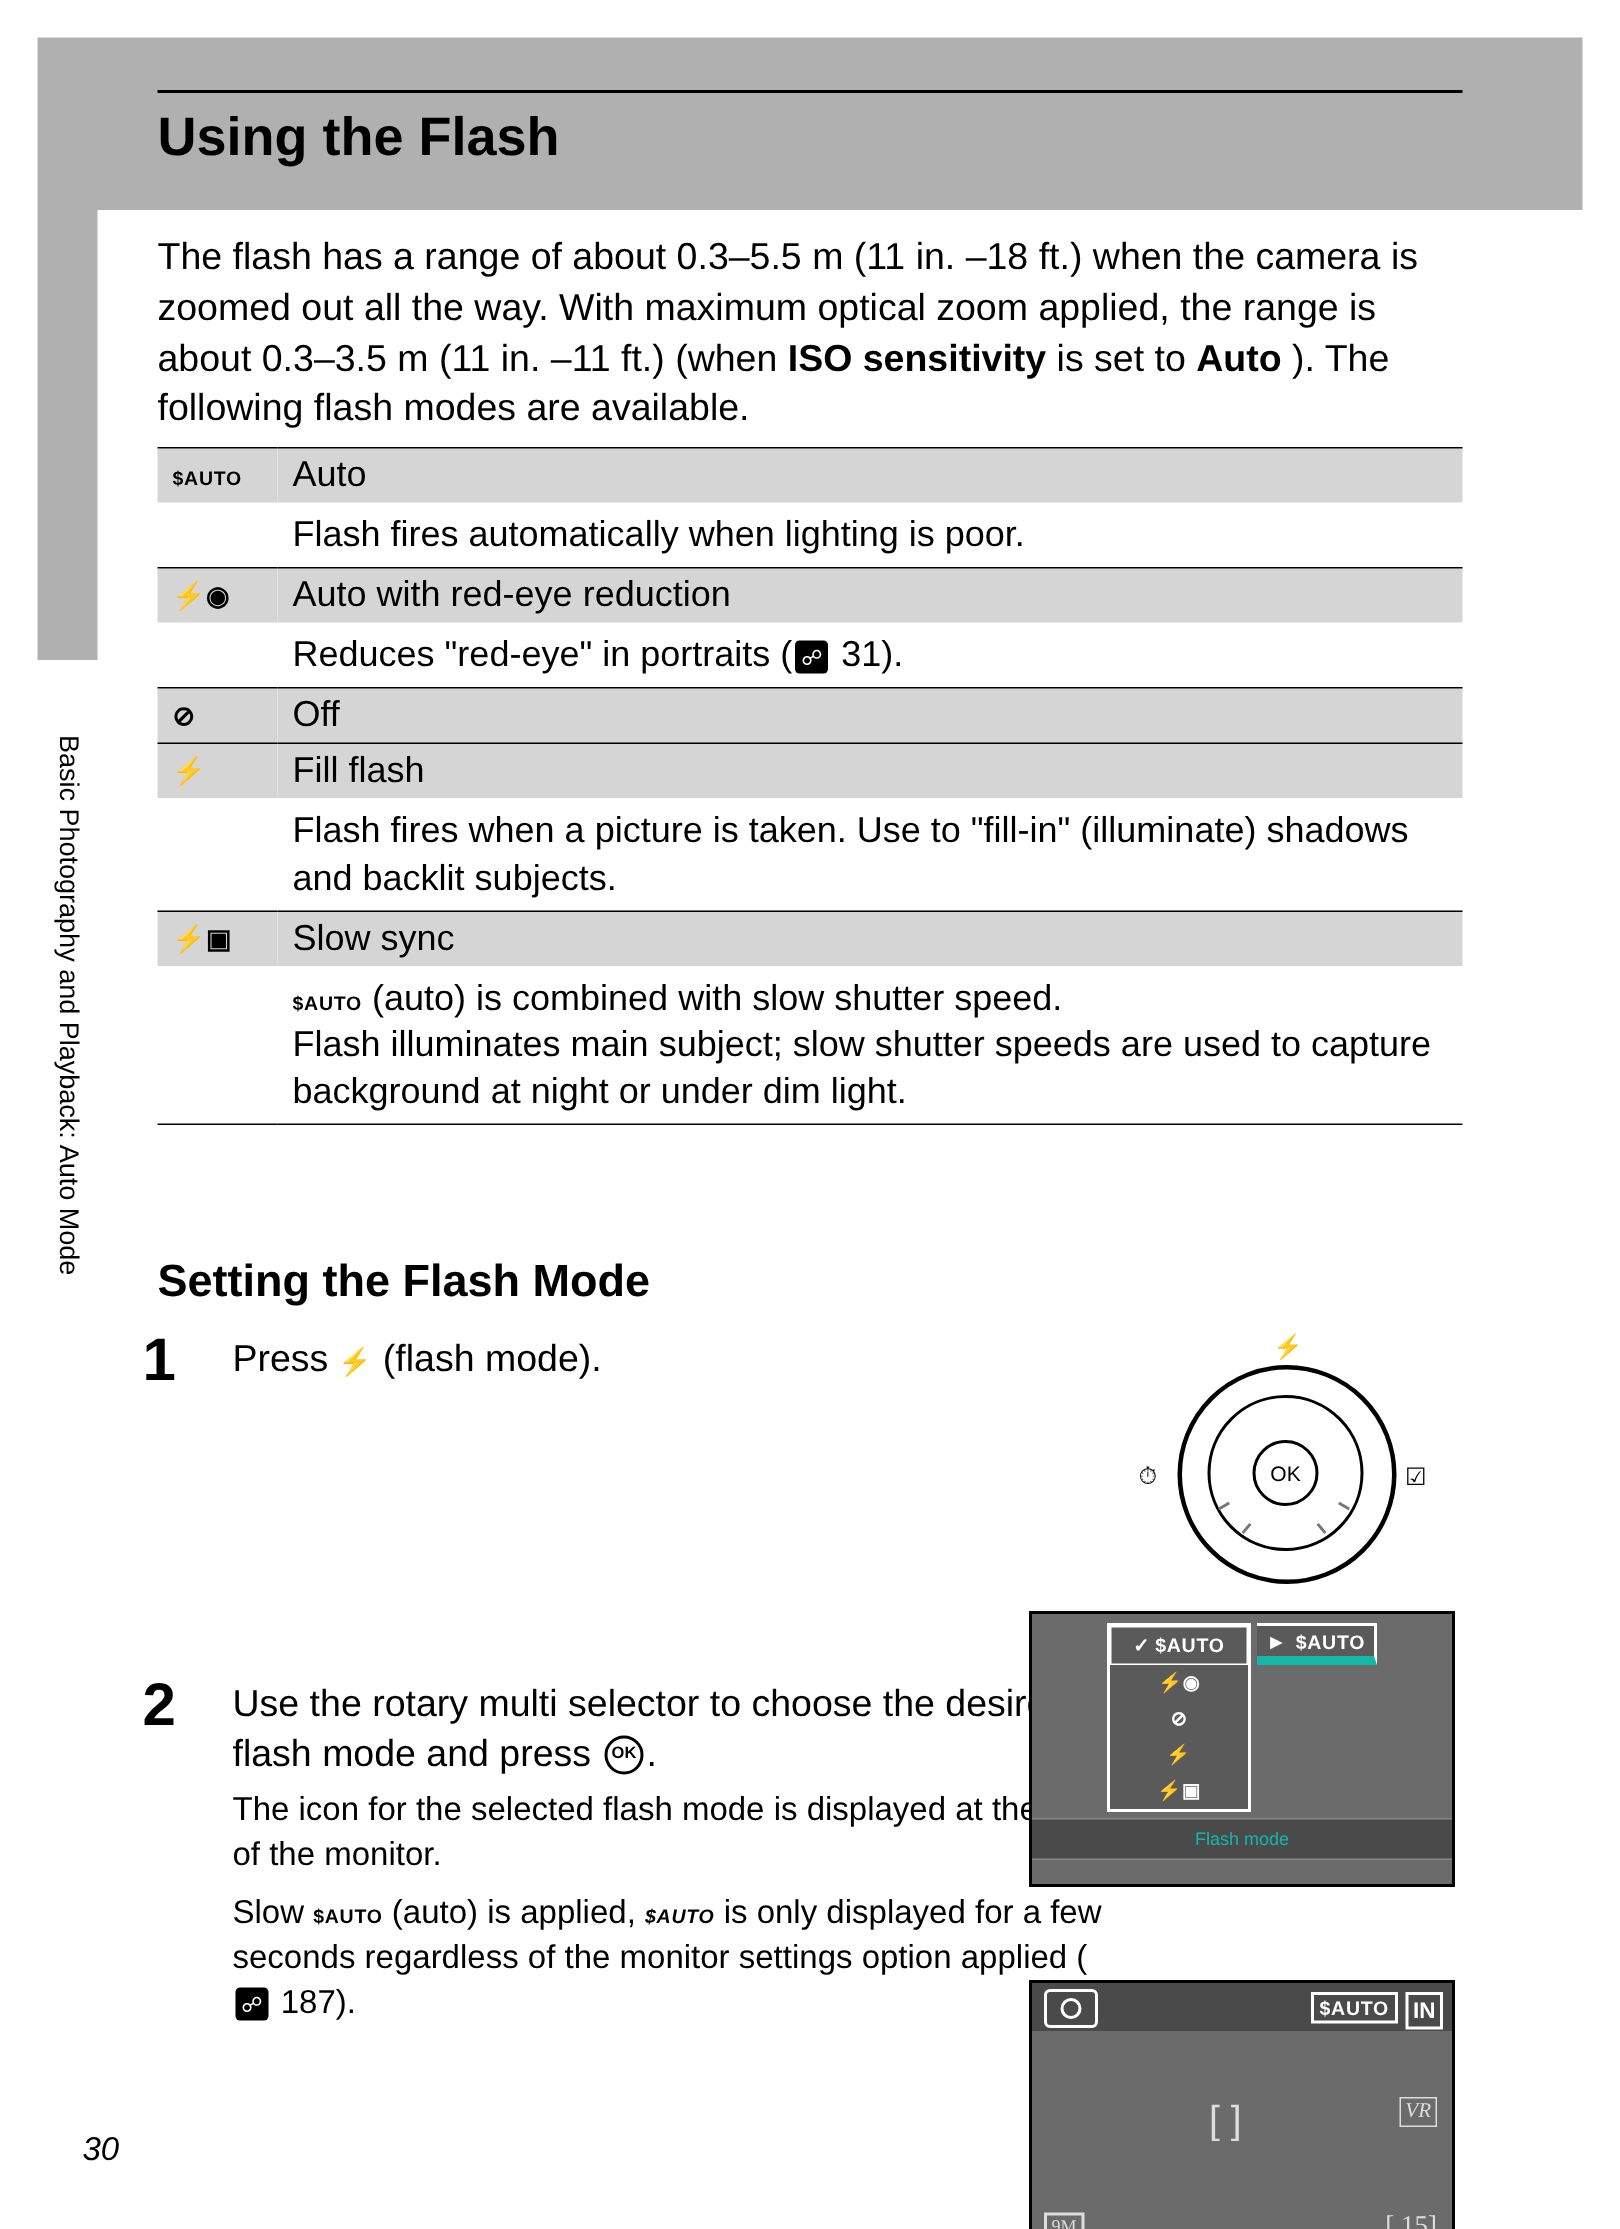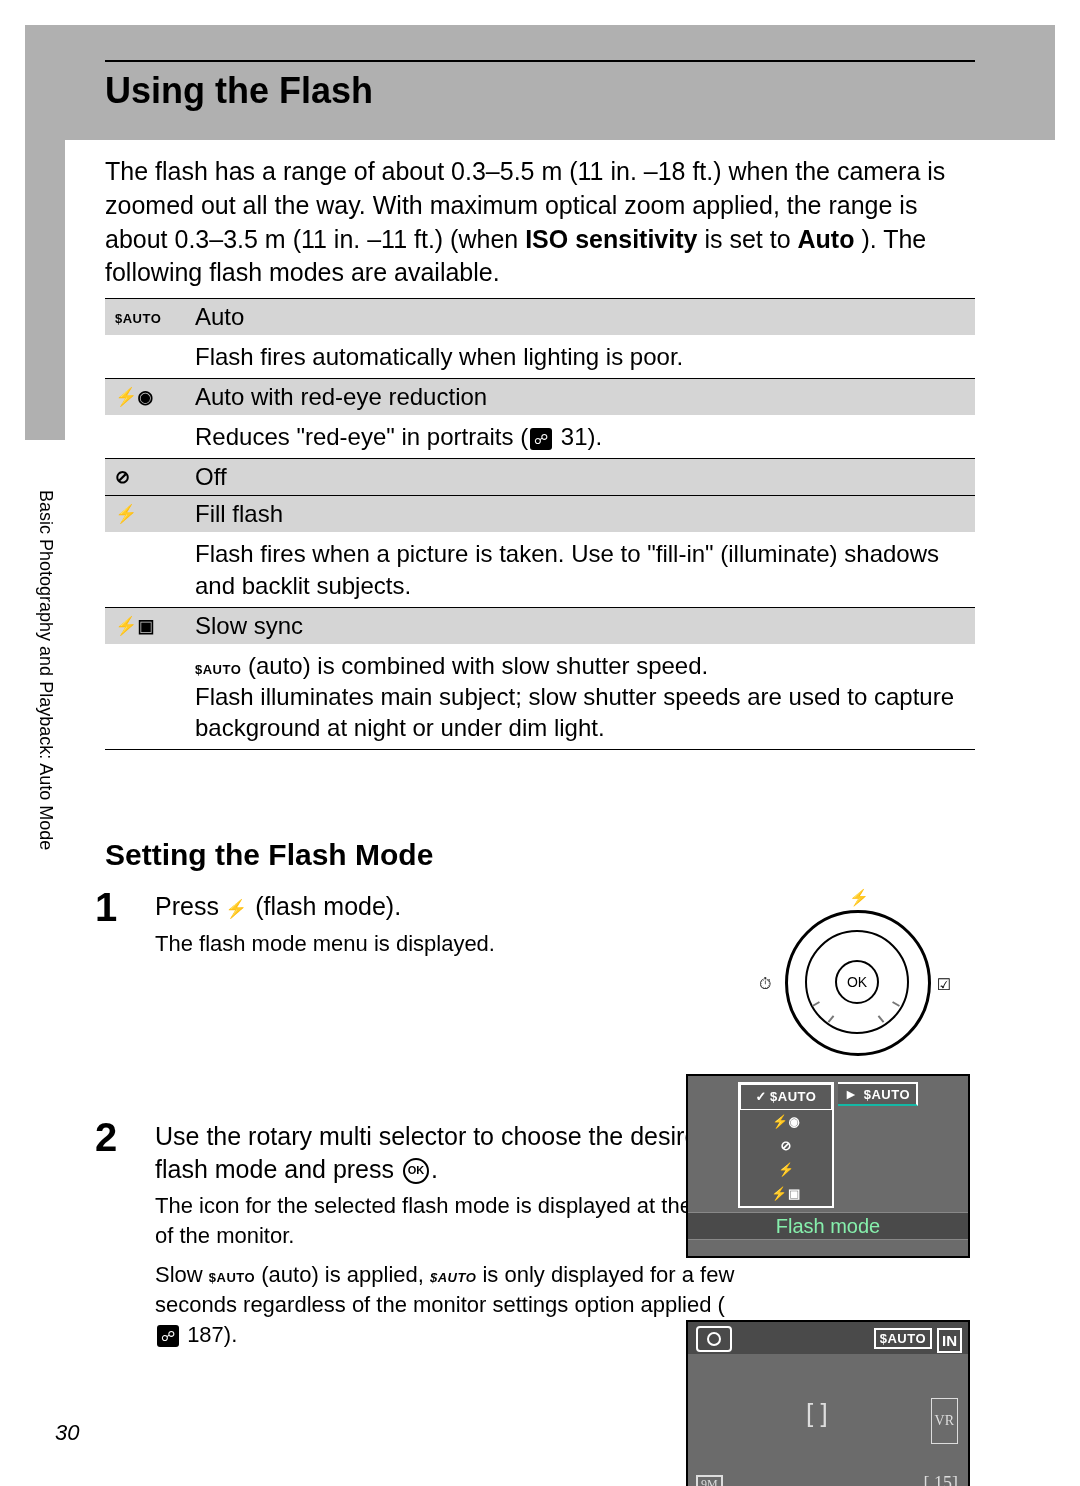--- a/index.html
+++ b/index.html
@@ -190,31 +190,31 @@
   .dropdown .sel {
     border:1px solid #fff;
   }
   .mon1 .side-tag {
     position:absolute; left:150px; top:6px;
     color:#fff; font-size:14px; font-weight:700;
     background:#5a5a5a;
     padding:2px 6px;
     border-top:2px solid #fff;
     border-right:2px solid #fff;
-    border-bottom:2px solid #14b8a6;
+    border-bottom:6px solid #14b8a6;
     letter-spacing:1px;
   }
   .mon1 .caption-bar {
     position:absolute; left:0; right:0; bottom:16px;
     height:26px;
     background:#4a4a4a;
     border-top:1px solid #888;
     border-bottom:1px solid #888;
-    color:#86efac; text-align:center;
-    line-height:26px; font-size:20px;
+    color:#14b8a6; text-align:center;
+    line-height:26px; font-size:12px;
   }
   .mon2 .topbar {
     position:absolute; left:0; right:0; top:0; height:32px;
     background:#4a4a4a;
   }
   .mon2 .cam-icon {
     position:absolute; left:8px; top:4px;
     width:32px; height:22px;
     border:2px solid #fff;
     border-radius:4px;
@@ -232,22 +232,23 @@
     font-size:15px; font-weight:700;
     padding:2px 3px;
   }
   .mon2 .brackets {
     position:absolute; left:118px; top:76px;
     color:#ddd; font-size:26px;
   }
   .mon2 .vr {
     position:absolute; right:10px; top:76px;
     border:1px solid #ddd; color:#ddd;
-    font-size:14px; padding:14px 3px;
+    font-size:14px; padding:1px 3px;
     font-family: serif;
+    font-style: italic;
   }
   .mon2 .mp {
     position:absolute; left:8px; bottom:6px;
     border:2px solid #ddd; color:#ddd;
     font-size:12px; padding:0px 3px;
     font-family: serif;
   }
   .mon2 .shots {
     position:absolute; right:10px; bottom:6px;
     color:#ddd; font-size:18px;
@@ -336,21 +337,20 @@
 </tbody>
   </table>
 
 <div class="section-h2">Setting the Flash Mode</div>
 
 <div class="step step1">
   <div class="step-num">1</div>
   <p class="step-title">
     <span>Press </span><span class="bolt">⚡</span><span> (flash mode).</span>
   </p>
-  <p class="step-body">The flash mode menu is displayed.</p>
 </div>
 
 <div class="dial">
   <div class="outer"></div>
   <div class="inner"></div>
   <div class="ok-btn">OK</div>
   <div class="lbl t">⚡</div>
   <div class="lbl b">❀</div>
   <div class="lbl l">⏱</div>
   <div class="lbl r">☑</div>

